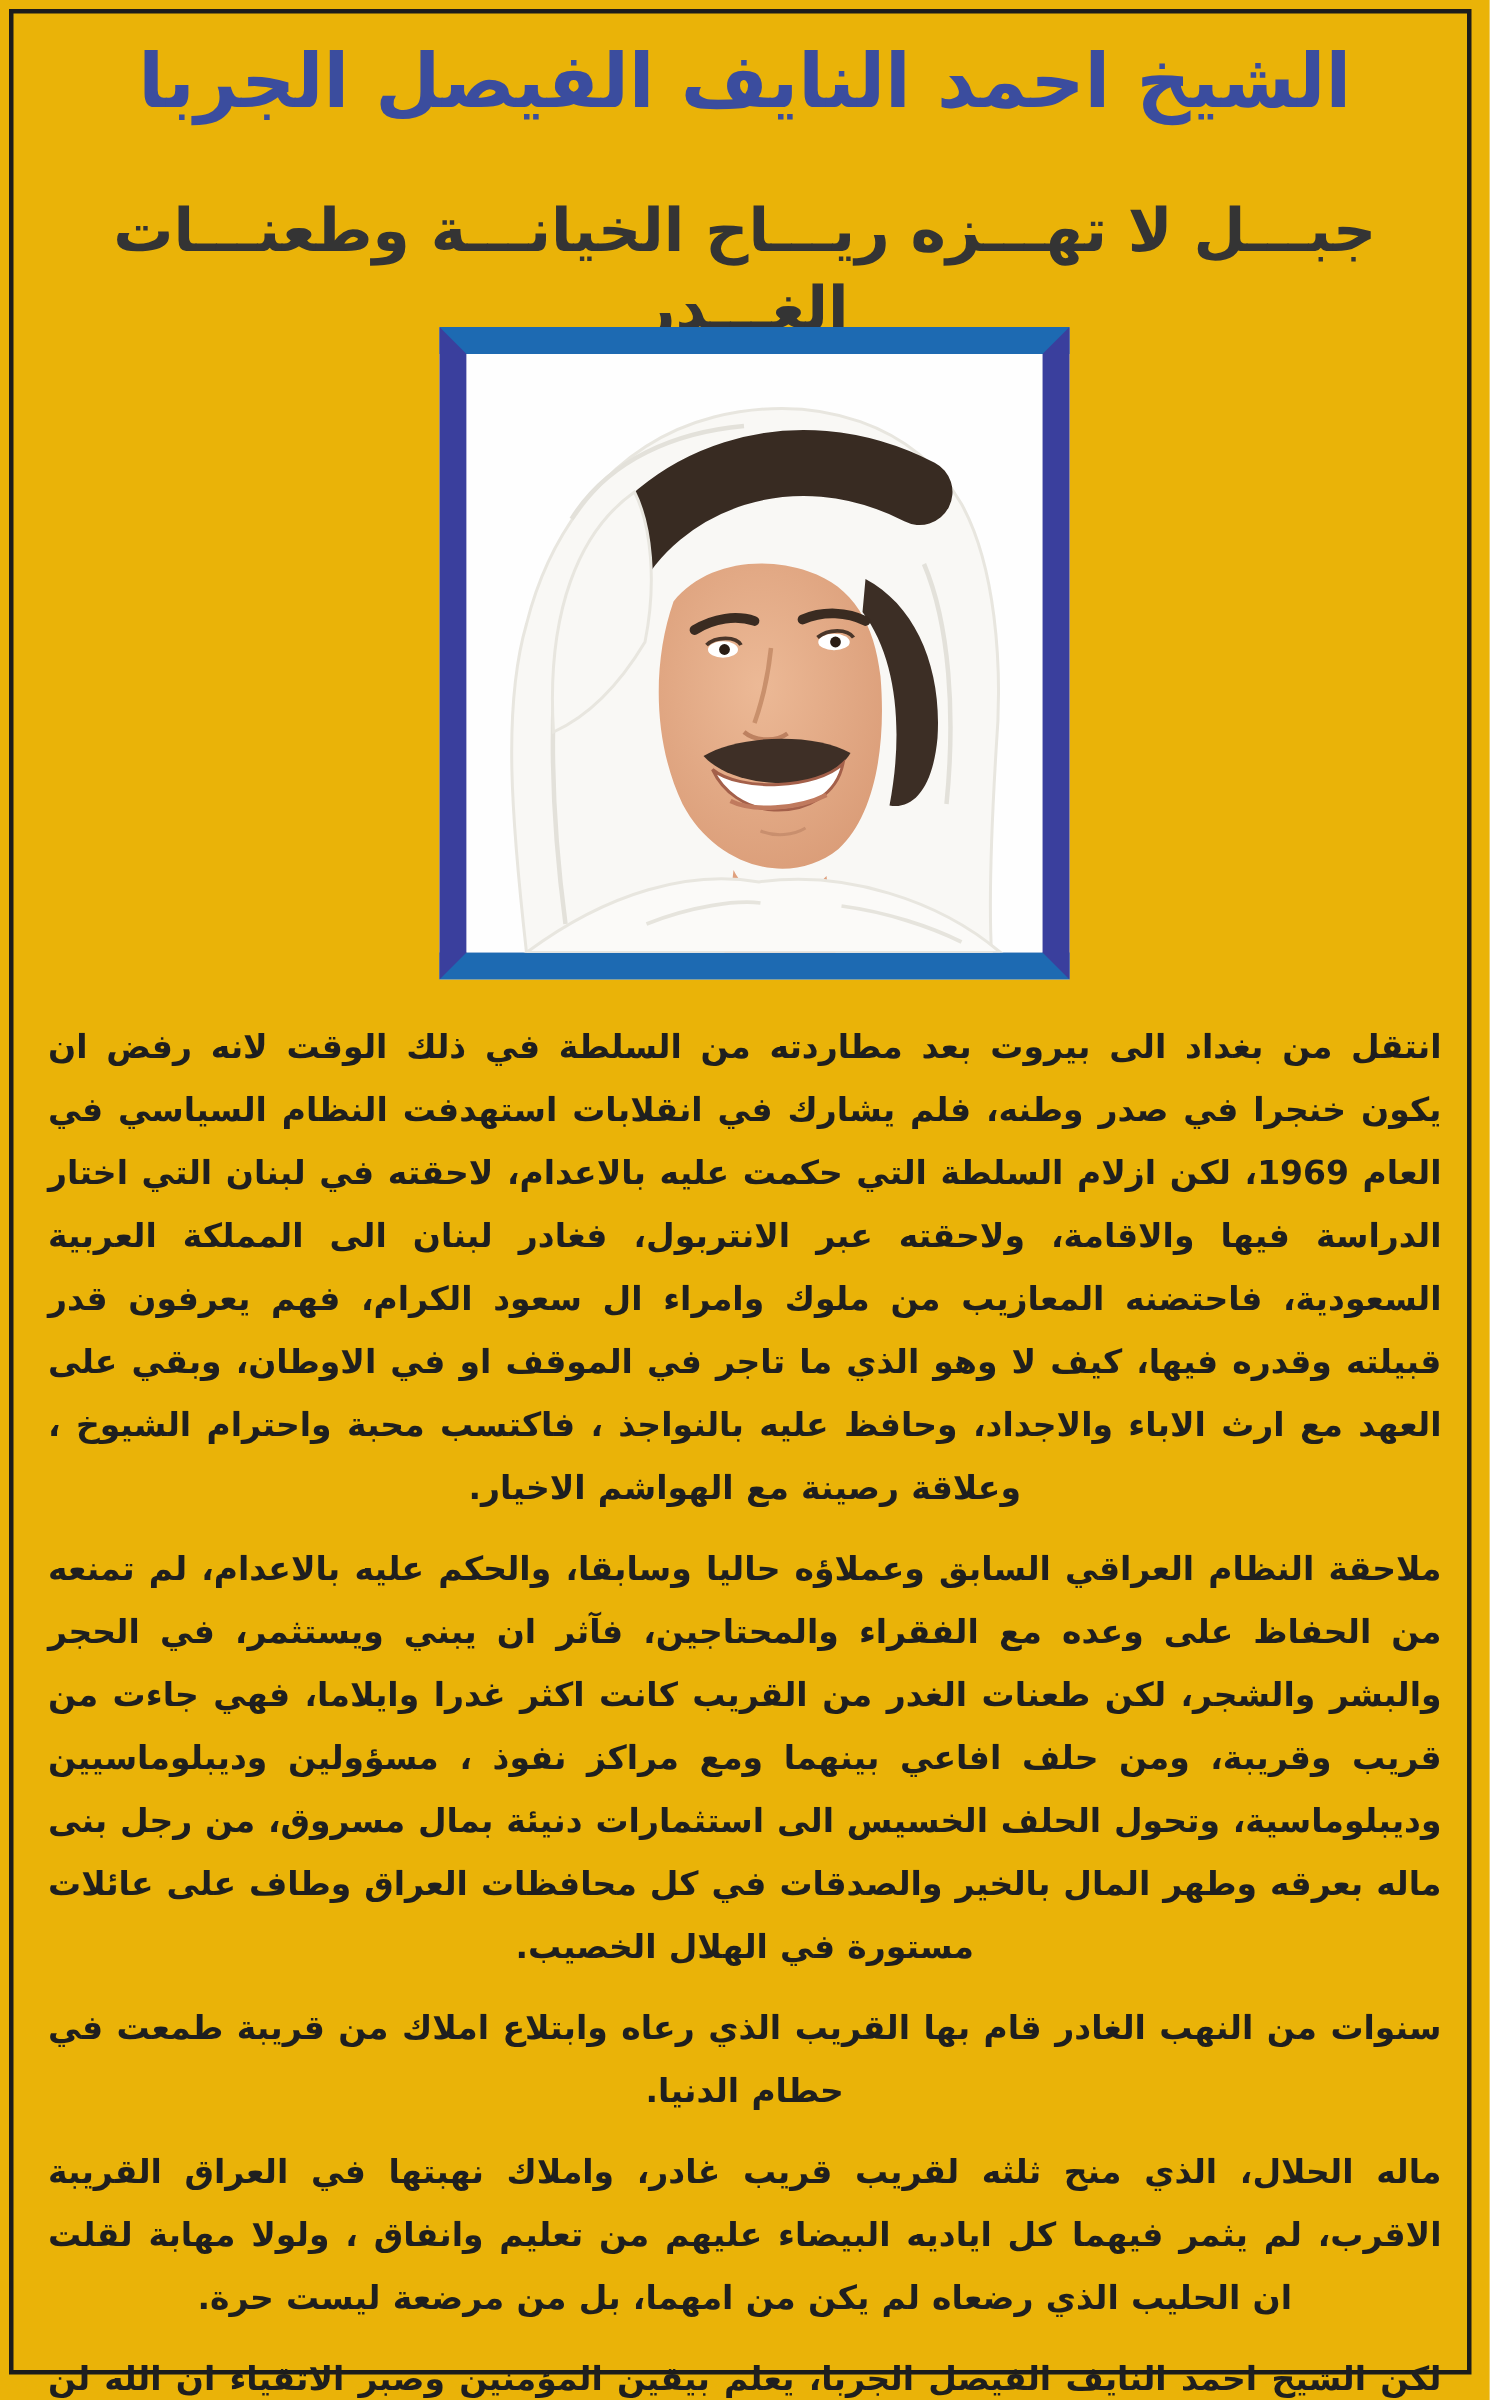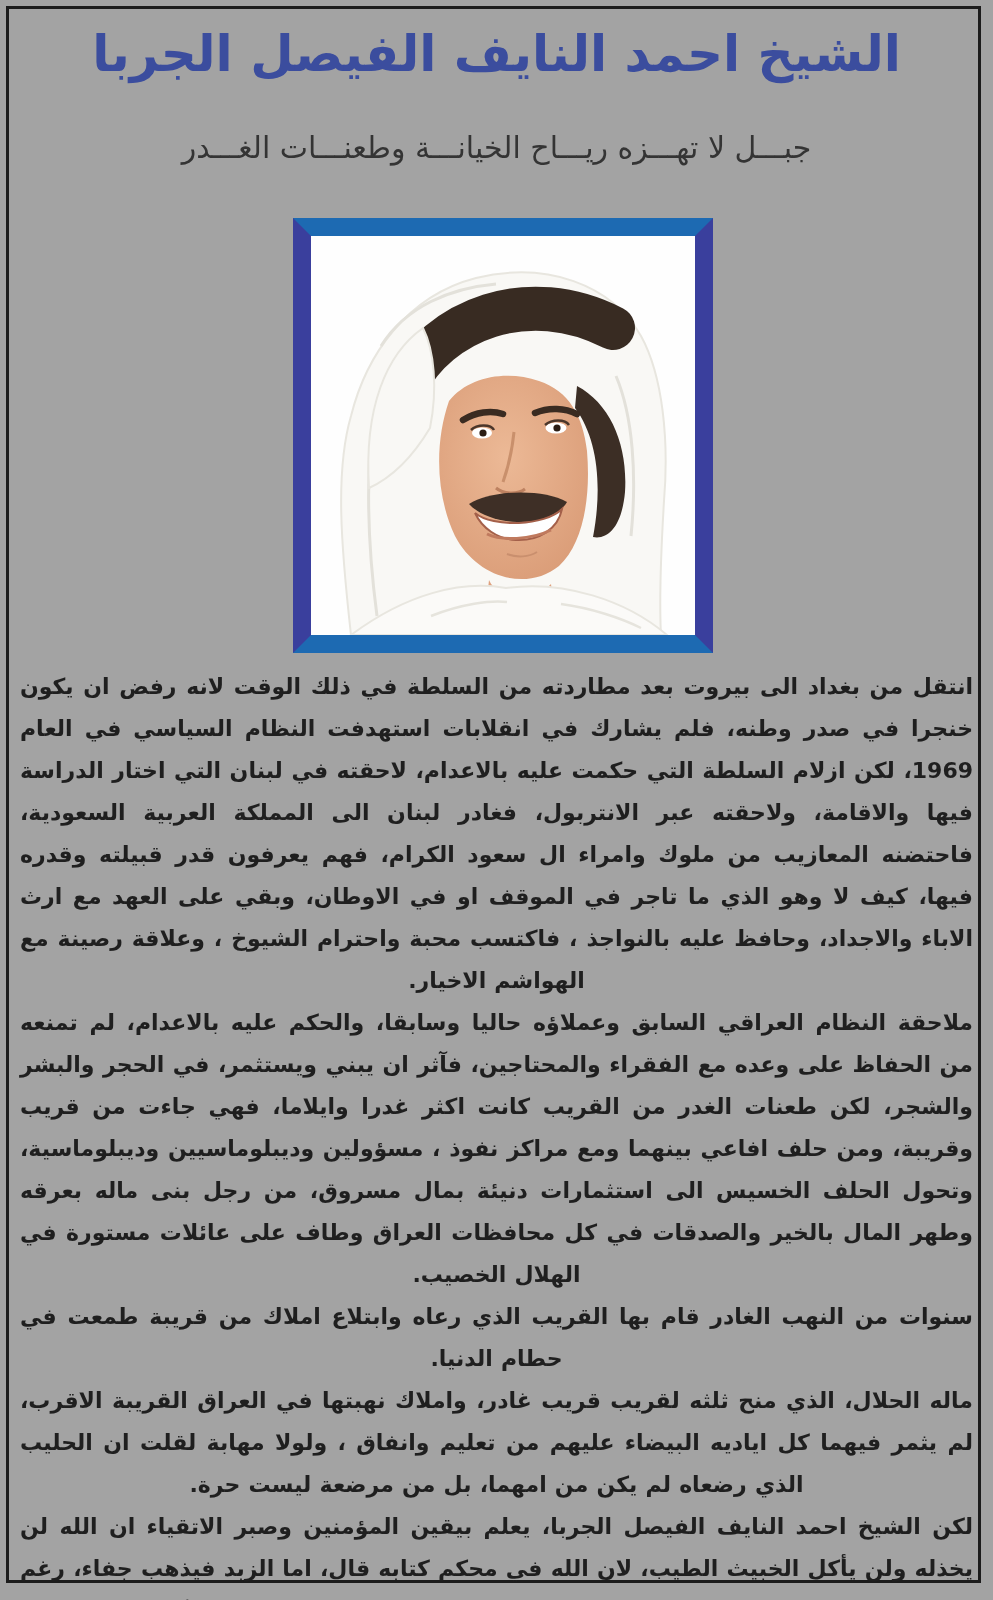--- a/index.html
+++ b/index.html
@@ -1,51 +1,51 @@
 <!DOCTYPE html>
 <html lang="ar" style="--title_blue: #3b4d9e; --subtitle_dark: #343434; --text_dark: #1f1f1f; --frame_top: #1d6ab2; --frame_side: #3a3f9d; --page_border: #1c1c1c;"><head>
 <meta charset="utf-8">
 <style>
   html,body{margin:0;padding:0;}
   body{
     width:993px;height:1600px;background:#ffffff;
     font-family:"DejaVu Sans","Liberation Sans",sans-serif;
   }
-  .page{position:relative;width:993px;height:1600px;background:#a3a3a3;overflow:hidden;}
+  .page{position:relative;width:993px;height:1600px;background:#eab308;overflow:hidden;}
   .page-border{
     position:absolute;left:6px;top:6px;width:975px;height:1577px;
     border:3px solid var(--page_border,#1c1c1c);box-sizing:border-box;pointer-events:none;
   }
   .title{
     position:absolute;top:24px;left:10px;right:10px;margin:0;
     text-align:center;direction:rtl;
     font-size:50px;font-weight:bold;color:var(--title_blue,#3b4d9e);
     letter-spacing:0;line-height:1.2;
   }
   .subtitle{
     position:absolute;top:128px;left:10px;right:10px;margin:0;
     text-align:center;direction:rtl;
-    font-size:30px;font-weight:normal;color:var(--subtitle_dark,#343434);
+    font-size:40px;font-weight:bold;color:var(--subtitle_dark,#343434);
     line-height:1.3;
   }
   .photo-frame{
     position:absolute;left:293px;top:218px;width:384px;height:399px;
     border:18px solid var(--frame_top,#1d6ab2);
     border-left-color:var(--frame_side,#3a3f9d);
     border-right-color:var(--frame_side,#3a3f9d);
     background:#fdfdfd;box-sizing:content-box;
     box-shadow:inset 0 0 0 2px rgba(58,63,157,.35);
   }
   .photo-frame svg{display:block;width:384px;height:399px;}
   .article{
     position:absolute;left:20px;right:20px;top:666px;
     direction:rtl;
   }
   .article p{
-    margin:0;
+    margin:12px;
     font-size:22px;font-weight:bold;color:var(--text_dark,#1f1f1f);
     line-height:42px;
     text-align:justify;
     text-align-last:center;
     word-spacing:0.5px;
   }
 </style>
 </head>
 <body>
 

